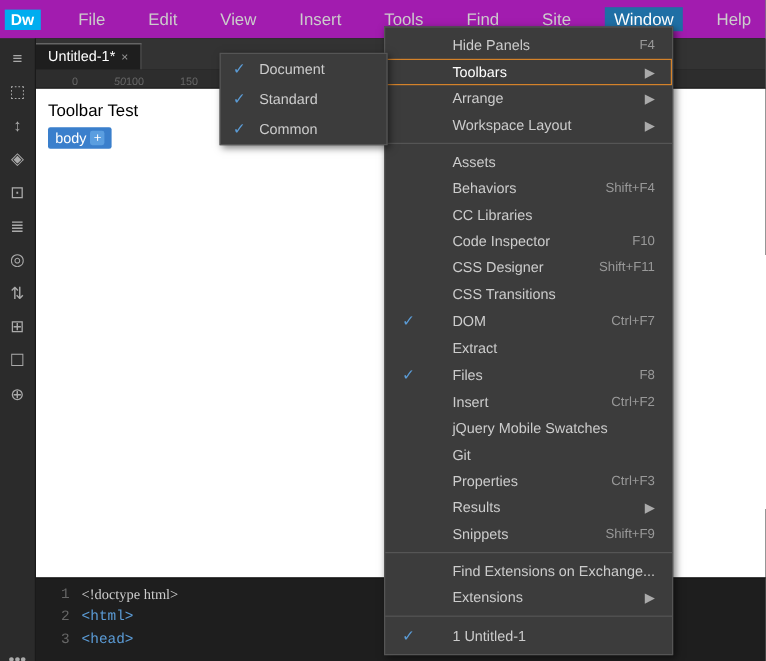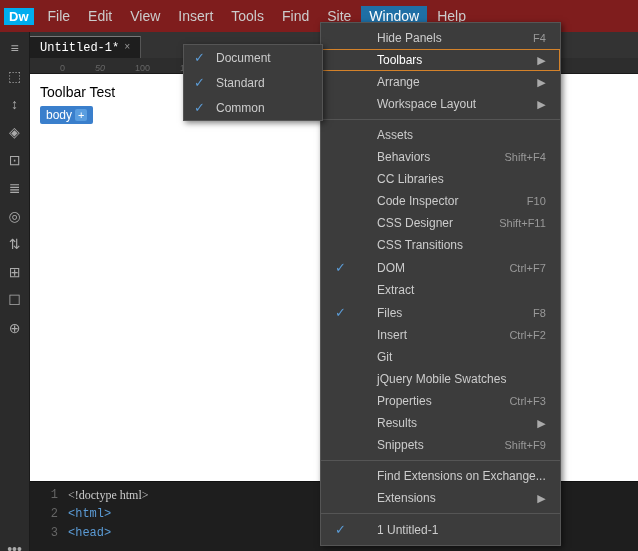--- a/index.html
+++ b/index.html
@@ -8,26 +8,27 @@
       height: 551px;
       background: #2b2b2b;
       font-family: Arial, sans-serif;
       font-size: 13px;
       overflow: hidden;
       position: relative;
     }
 
     
     .menu-bar {
-      background: #7f1d1d;
+      background: #a21caf;
       height: 22px;
       display: flex;
       align-items: center;
       padding: 16px 4px;
       gap: 2px;
+      justify-content: space-between;
     }
     .menu-bar-logo {
       background: #00adef;
       color: #fff;
       font-weight: bold;
       font-size: 13px;
       padding: 1px 5px;
       margin-right: 4px;
     }
     .menu-item {
@@ -88,23 +89,22 @@
     }
     .tab {
       background: #444;
       color: #ccc;
       padding: 4px 10px;
       font-size: 12px;
       border-top: 1px solid #555;
       border-right: 1px solid #555;
       height: 22px;
       display: flex;
-      align-items: center;
+      align-items: flex-end;
       gap: 5px;
-      font-family: Liberation Mono, monospace;
     }
     .tab.active {
       background: #1e1e1e;
       color: #fff;
       border-top: 1px solid #777;
     }
     .tab-close {
       color: #999;
       font-size: 10px;
       cursor: pointer;
@@ -290,21 +290,21 @@
     <div class="tab-bar">
       <div class="tab active">
         <span>Untitled-1*</span>
         <span class="tab-close">×</span>
       </div>
     </div>
 
     <div class="ruler">
       <div style="display:flex; align-items:flex-end; height:100%; padding-left:30px;">
         <span style="color:#666; font-size:9px; margin-right:30px;">0</span>
-        <span style="color:#666; font-size:9px; margin-right:30px;font-style:italic;">50</span>
+        <span style="color:#666; font-size:9px; font-style:italic;">50</span>
         <span style="color:#666; font-size:9px; margin-right:30px;">100</span>
         <span style="color:#666; font-size:9px; margin-right:30px;">150</span>
         <span style="color:#666; font-size:9px; margin-right:30px;">200</span>
         <span style="color:#666; font-size:9px; margin-right:30px;">250</span>
       </div>
     </div>
 
     <div class="editor-content">
       <div class="editor-title">Toolbar Test</div>
       <div class="body-tag">
@@ -395,25 +395,25 @@
         <span class="item-label">Files</span>
         <span class="item-shortcut">F8</span>
       </div>
       <div class="window-menu-item">
         <span class="check-col"></span>
         <span class="item-label">Insert</span>
         <span class="item-shortcut">Ctrl+F2</span>
       </div>
       <div class="window-menu-item">
         <span class="check-col"></span>
+        <span class="item-label">jQuery Mobile Swatches</span>
+      </div>
+      <div class="window-menu-item">
+        <span class="check-col"></span>
         <span class="item-label">Git</span>
-      </div>
-      <div class="window-menu-item">
-        <span class="check-col"></span>
-        <span class="item-label">jQuery Mobile Swatches</span>
       </div>
       <div class="window-menu-item">
         <span class="check-col"></span>
         <span class="item-label">Properties</span>
         <span class="item-shortcut">Ctrl+F3</span>
       </div>
       <div class="window-menu-item">
         <span class="check-col"></span>
         <span class="item-label">Results</span>
         <span class="item-arrow">▶</span>

